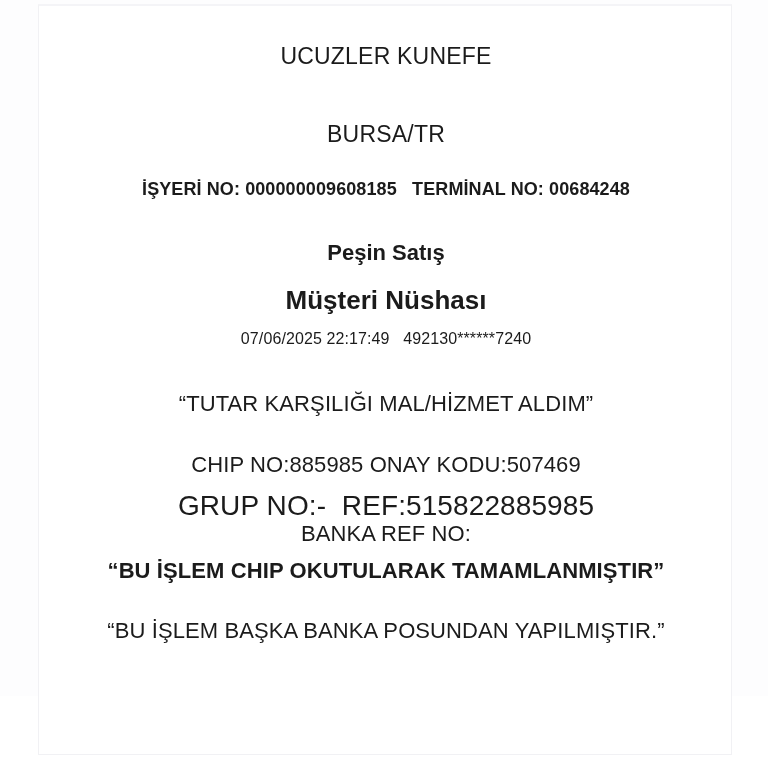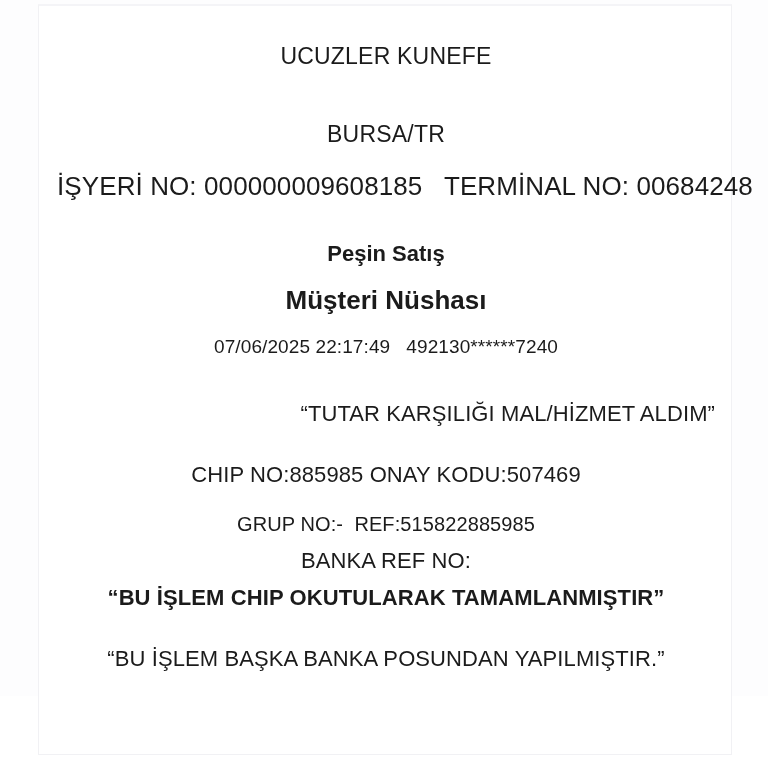--- a/index.html
+++ b/index.html
@@ -56,29 +56,29 @@
     width: 100%;
     text-align: center;
     color: #1b1b1b;
     line-height: 1.1;
     white-space: pre;
   }
 
   
   .l-merchant     { font-size: 23px; font-weight: 400; margin-top: 38px; letter-spacing: .2px; }
   .l-city         { font-size: 23px; font-weight: 400; margin-top: 53px; letter-spacing: .2px; }
-  .l-ids          { font-size: 26px; font-weight: 400; margin-top: 24px; letter-spacing: .1px; }
+  .l-ids          { font-size: 18px; font-weight: 700; margin-top: 32px; letter-spacing: .1px; }
   .l-saletype     { font-size: 22px; font-weight: 700; margin-top: 42px; }
   .l-copy         { font-size: 26px; font-weight: 700; margin-top: 20px; }
-  .l-datecard     { font-size: 19px; font-weight: 400; margin-top: 22px; letter-spacing: .1px; }
+  .l-datecard     { font-size: 16px; font-weight: 400; margin-top: 16px; letter-spacing: .1px; }
   .l-amount       { font-size: 30px; font-weight: 700; margin-top: 38px; letter-spacing: .2px; }
-  .l-declaration  { font-size: 22px; font-weight: 400; margin-top: 44px; letter-spacing: .1px; text-align: right; }
+  .l-declaration  { font-size: 22px; font-weight: 400; margin-top: 44px; letter-spacing: .1px; }
   .l-seq          { font-size: 22px; font-weight: 400; margin-top: 37px; letter-spacing: .1px; }
-  .l-group        { font-size: 20px; font-weight: 400; margin-top: 26px; letter-spacing: .1px; }
-  .l-bankref      { font-size: 22px; font-weight: 400; margin-top: 14px; letter-spacing: .1px; }
+  .l-group        { font-size: 28px; font-weight: 400; margin-top: 14px; letter-spacing: .1px; }
+  .l-bankref      { font-size: 22px; font-weight: 400; letter-spacing: .1px; }
   .l-aid          { font-size: 22px; font-weight: 400; margin-top: 13px; letter-spacing: .1px; }
   .l-chipnote     { font-size: 22px; font-weight: 700; margin-top: 13px; letter-spacing: .1px; }
   .l-banknote     { font-size: 22px; font-weight: 400; margin-top: 36px; letter-spacing: .1px; }
 </style>
 </head>
 <body>
 
 <div class="page">
   <div class="receipt-card">
     <div class="receipt-body">

